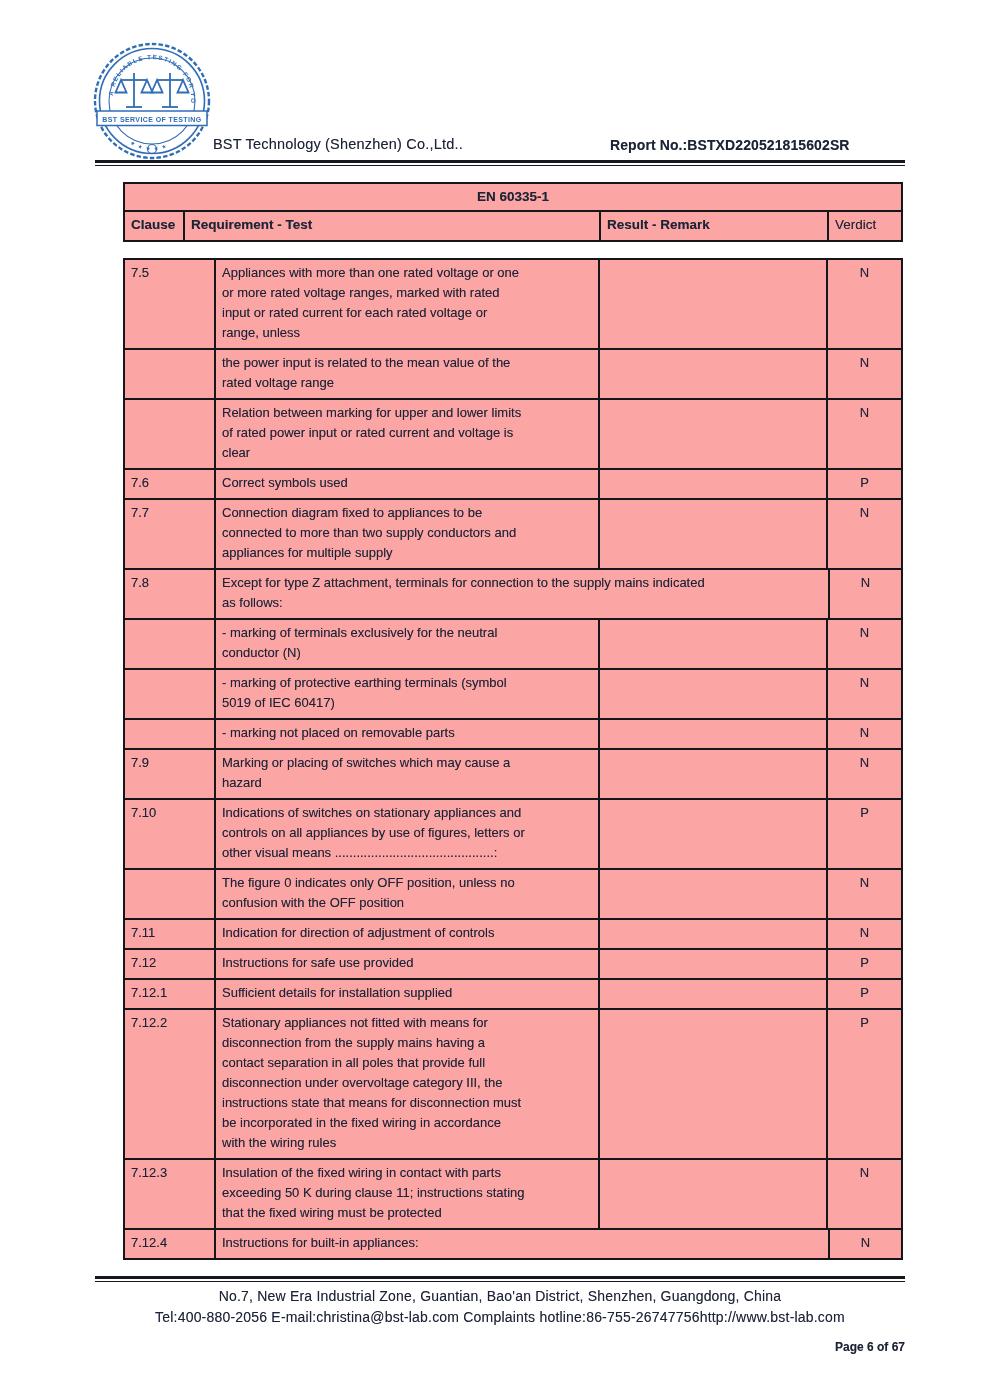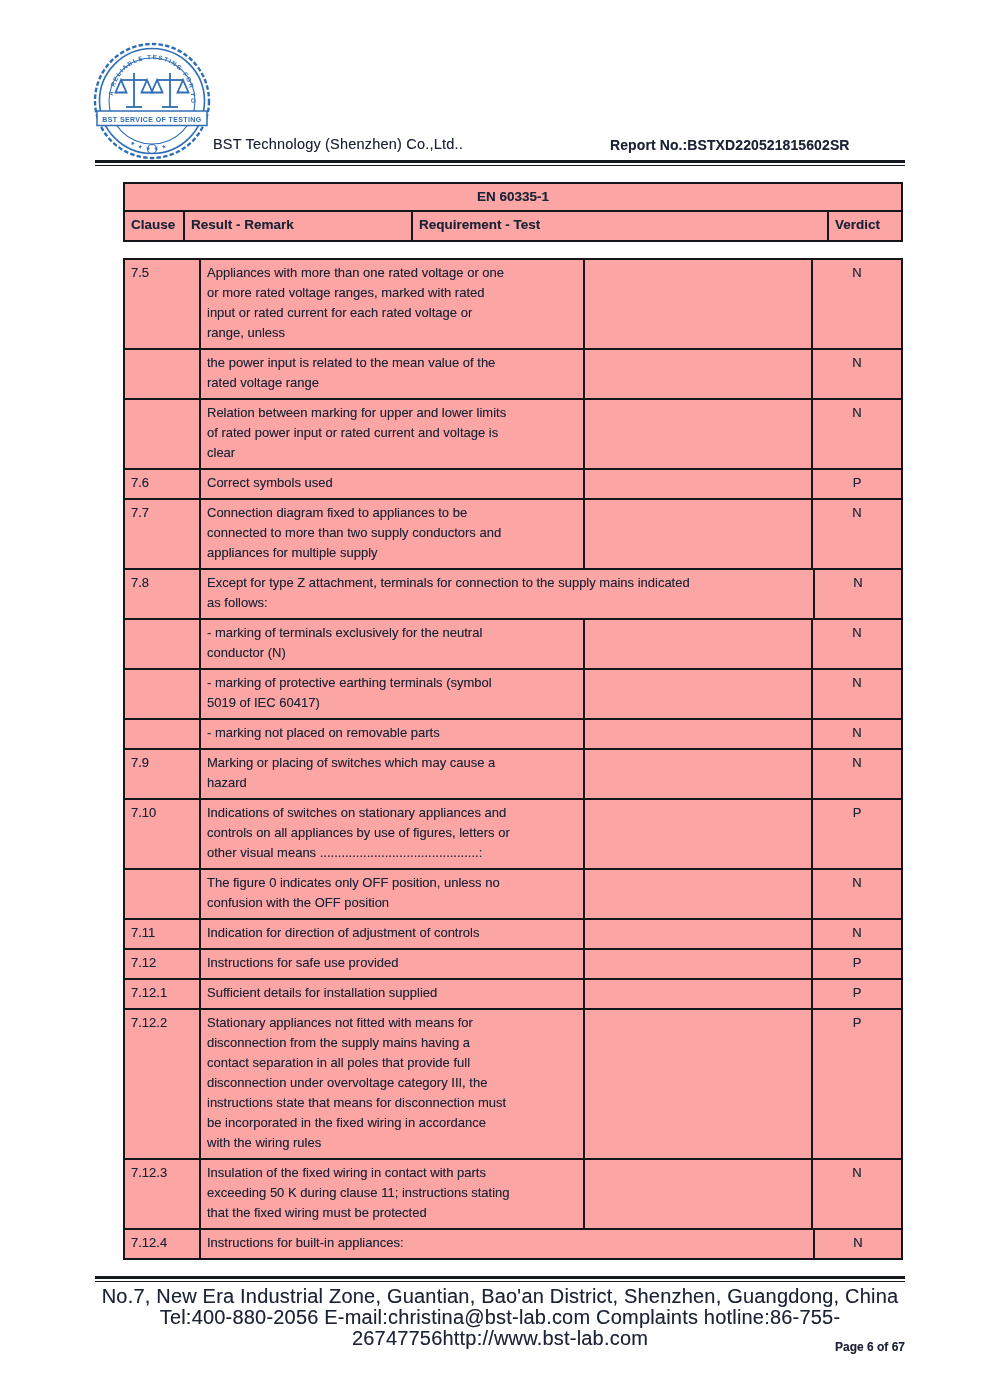--- a/index.html
+++ b/index.html
@@ -39,32 +39,32 @@
   .t-row { display: flex; align-items: stretch; }
   .t-row + .t-row { border-top: 2px solid #14161c; }
   .t-cell { padding: 3px 6px 5px 6px; font-size: 13px; line-height: 20px; }
   .t-cell + .t-cell { border-left: 2px solid #14161c; }
 
   .title-row { justify-content: center; }
   .title-cell { width: 100%; text-align: center; font-weight: bold; font-size: 13.5px; padding: 3px 6px; }
   .hdr-clause  { width: 58px;  font-weight: bold; font-size: 13.5px; }
   .hdr-req     { width: 416px; font-weight: bold; font-size: 13.5px; }
   .hdr-result  { width: 228px; font-weight: bold; font-size: 13.5px; }
-  .hdr-verdict { flex: 1;      font-weight: bold; font-size: 13.5px; }
-
-  .c-clause  { width: 74px; }
+  .hdr-verdict { flex: 1;      font-weight: normal; font-size: 13.5px; }
+
+  .c-clause  { width: 89px; }
   .c-req     { width: 384px; white-space: pre-line; }
   .c-result  { width: 228px; }
   .c-verdict { flex: 1; text-align: center; }
   .t-row.wide .c-req { width: 614px; }
 
   
   .footer-text {
     position: absolute; left: 95px; top: 1286px; width: 810px;
-    text-align: center; font-size: 20px; line-height: 21px; letter-spacing: 0.2px;
+    text-align: center; font-size: 14px; line-height: 21px; letter-spacing: 0.2px;
   }
   .page-num {
     position: absolute; right: 95px; top: 1340px;
     font-size: 12px; font-weight: bold;
   }
 
   
   .logo-svg text { font-family: "Liberation Sans", sans-serif; fill: #2f6db5; }
 </style>
 </head>
@@ -110,22 +110,22 @@
   <div class="company-name scan-text">BST Technology (Shenzhen) Co.,Ltd..</div>
   <div class="report-no scan-text">Report No.:BSTXD220521815602SR</div>
   <div class="rule top"></div>
 
   <div class="tbl head-tbl">
     <div class="t-row title-row">
       <div class="t-cell title-cell scan-text">EN 60335-1</div>
     </div>
     <div class="t-row">
       <div class="t-cell hdr-clause scan-text">Clause</div>
+      <div class="t-cell hdr-req scan-text">Requirement - Test</div>
       <div class="t-cell hdr-result scan-text">Result - Remark</div>
-      <div class="t-cell hdr-req scan-text">Requirement - Test</div>
       <div class="t-cell hdr-verdict scan-text">Verdict</div>
     </div>
   </div>
 
   <div class="tbl body-tbl">
       <div class="t-row">
       <div class="t-cell c-clause scan-text">7.5</div>
       <div class="t-cell c-req scan-text">Appliances with more than one rated voltage or one
 or more rated voltage ranges, marked with rated
 input or rated current for each rated voltage or

